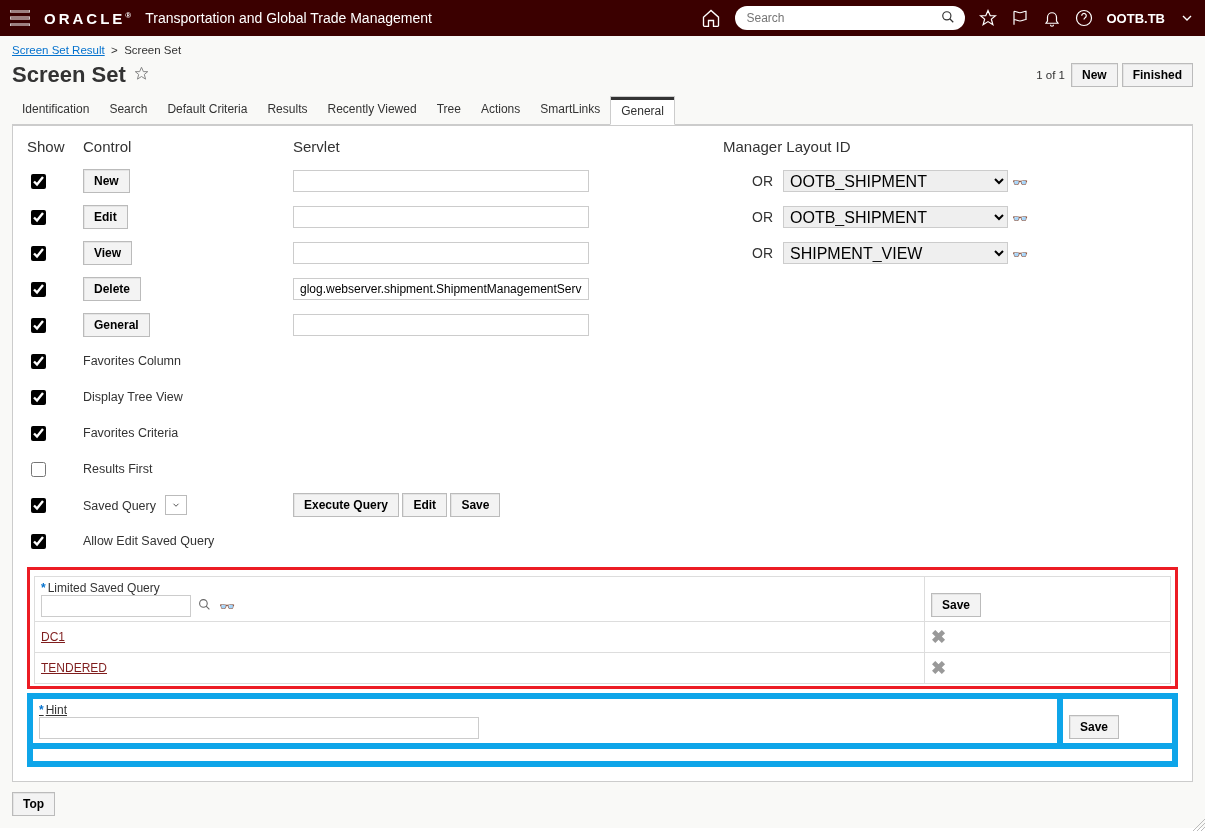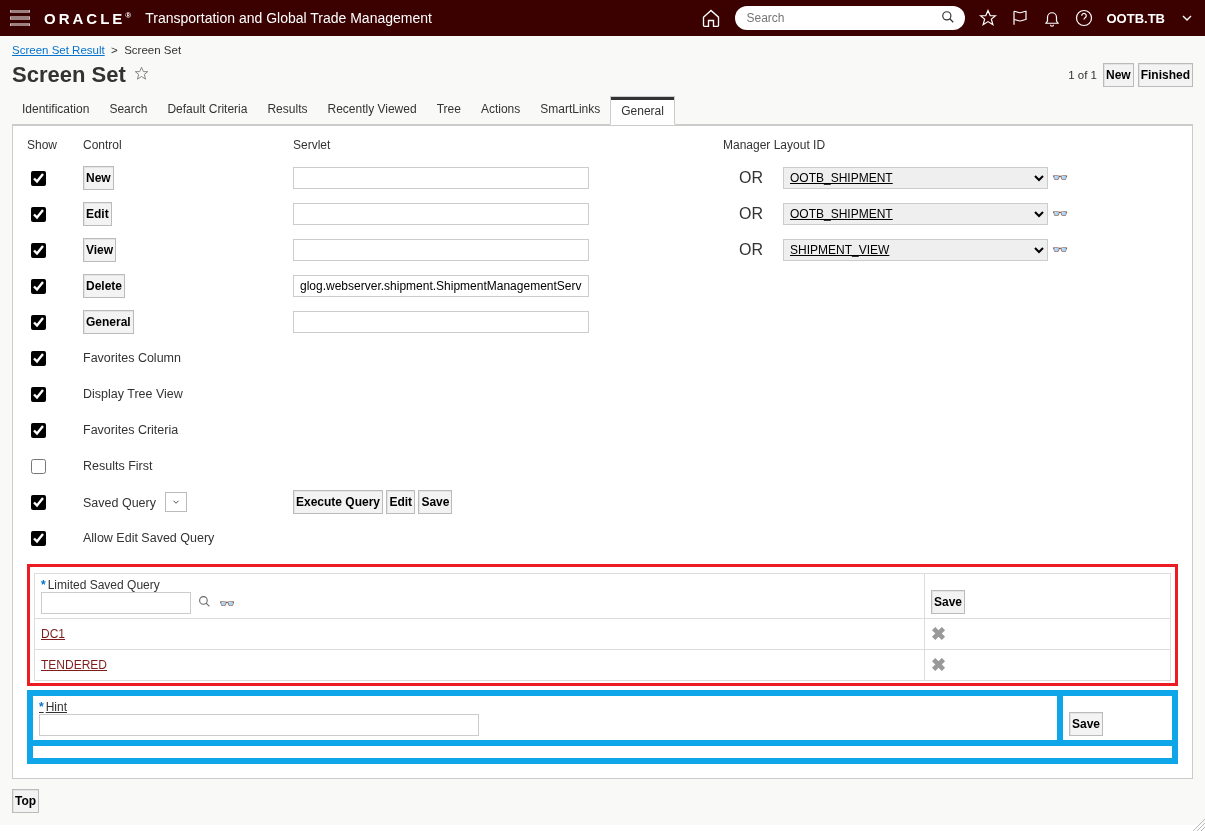--- a/index.html
+++ b/index.html
@@ -45,21 +45,21 @@
   .breadcrumb { font-size:11.5px; margin-bottom:6px;}
   .breadcrumb a { color:#0572CE; text-decoration:underline;}
   .title-row { display:flex; align-items:center; gap:8px; margin-bottom:8px;}
   .page-title { font-size:22px; font-weight:bold; margin:0;}
   .title-star svg { stroke:#888; fill:none;}
   .title-actions { margin-left:auto; display:flex; align-items:center; gap:4px;}
   .record-count { font-size:11.5px; margin-right:2px;}
   .btn {
     background:#f3f3f3;
     border:1px solid #bbb;
-    padding:4px 2px;
+    padding:4px 10px;
     font-size:12px;
     cursor:pointer;
     font-weight:bold;
     box-shadow: 1px 1px 0 rgba(0,0,0,.06) inset;
   }
   
   .tabs { display:flex; border-bottom:1px solid #ccc; margin-bottom:0;}
   .tab {
     padding:6px 10px;
     font-size:12px;
@@ -75,37 +75,37 @@
   }
   .tab.active::before{
     content:""; display:block; height:3px; background:#333; margin:-6px -10px 4px -10px;
   }
   
   .panel {
     border:1px solid #ccc;
     background:#fff;
     padding:12px 14px 14px 14px;
   }
-  .col-headers { display:flex; font-size:12px; margin-bottom:8px;}
+  .col-headers { display:flex; font-size:15px; margin-bottom:8px;}
   .col-headers .ch-show { width:56px;}
   .col-headers .ch-control { width:210px;}
   .col-headers .ch-servlet { width:430px;}
   .col-headers .ch-mgr { }
   .form-row { display:flex; align-items:center; min-height:36px;}
   .cell-show { width:56px;}
   .cell-control { width:210px;}
   .cell-servlet { width:430px;}
-  .cell-or { width:60px; text-align:right; padding-right:20px; font-size:16px;}
+  .cell-or { width:60px; text-align:right; padding-right:10px; font-size:14px;}
   .cell-mgr { }
   input[type=checkbox]{ width:15px;height:15px; accent-color:#000;}
   input[type=text].txt {
     width:296px; height:22px; border:1px solid #ccc; padding:2px 6px; font-size:12px;
   }
   select.sel {
-    width:265px; height:22px; border:1px solid #ccc; font-size:12px; padding:1px 2px;text-decoration:underline;
+    width:225px; height:22px; border:1px solid #ccc; font-size:16px; padding:1px 2px;
   }
   .glasses { color:#aaa; font-size:13px; margin-left:4px; cursor:pointer;}
   .row-label { font-size:12.5px;}
   .dropdown-caret {
     border:1px solid #bbb; background:#fff; height:20px;width:22px;
     display:inline-flex;align-items:center;justify-content:center; margin-left:6px; cursor:pointer;
   }
   .action-row .btn { font-weight:bold;}
   
   .hilite {

